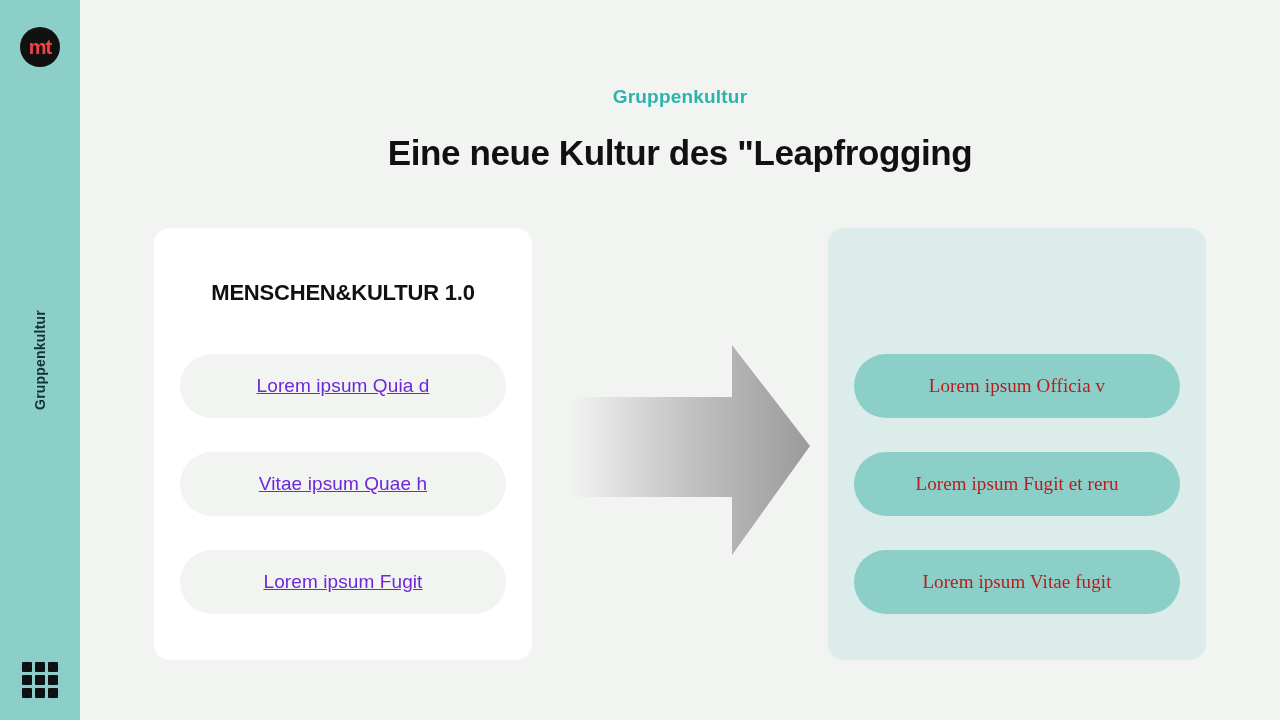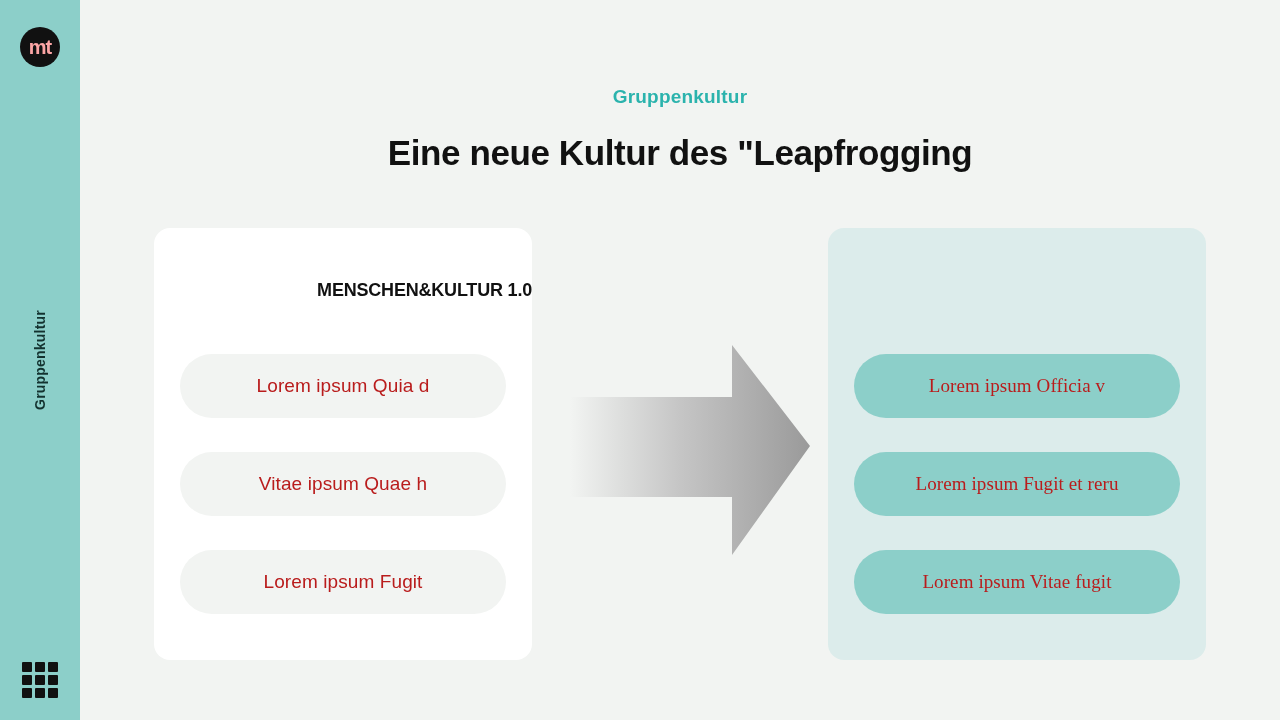--- a/index.html
+++ b/index.html
@@ -29,21 +29,21 @@
     background: #8ccfc9;
   }
   .logo {
     position: absolute;
     left: 20px;
     top: 27px;
     width: 40px;
     height: 40px;
     border-radius: 50%;
     background: #111111;
-    color: #fca5a5;
+    color: #ef4444;
     font-size: 20px;
     font-weight: bold;
     letter-spacing: -1px;
     display: flex;
     align-items: center;
     justify-content: center;
     font-family: "Liberation Sans", sans-serif;
   }
   .rail-label {
     position: absolute;
@@ -109,41 +109,42 @@
   }
   .panel-right {
     left: 828px;
     background: #dceceb;
   }
   .panel-title {
     position: absolute;
     top: 52px;
     left: 0;
     right: 0;
-    text-align: right;
-    font-size: 18px;
+    text-align: center;
+    font-size: 22px;
     font-weight: bold;
     color: #111111;
     letter-spacing: -0.2px;
   }
   .pill {
     position: absolute;
     left: 26px;
     width: 326px;
     height: 64px;
     border-radius: 32px;
     display: flex;
     align-items: center;
     justify-content: center;
     font-size: 19px;
     letter-spacing: 0.1px;
   }
   .pill-left {
     background: #f2f4f2;
-    color: #b91c1c;
+    color: #6d28d9;
+    text-decoration: underline;
   }
   .pill-right {
     background: #8ccfc9;
     color: #b91c1c;
     font-family: Liberation Serif, serif;
   }
   .pill-1 { top: 126px; }
   .pill-2 { top: 224px; }
   .pill-3 { top: 322px; }
   

